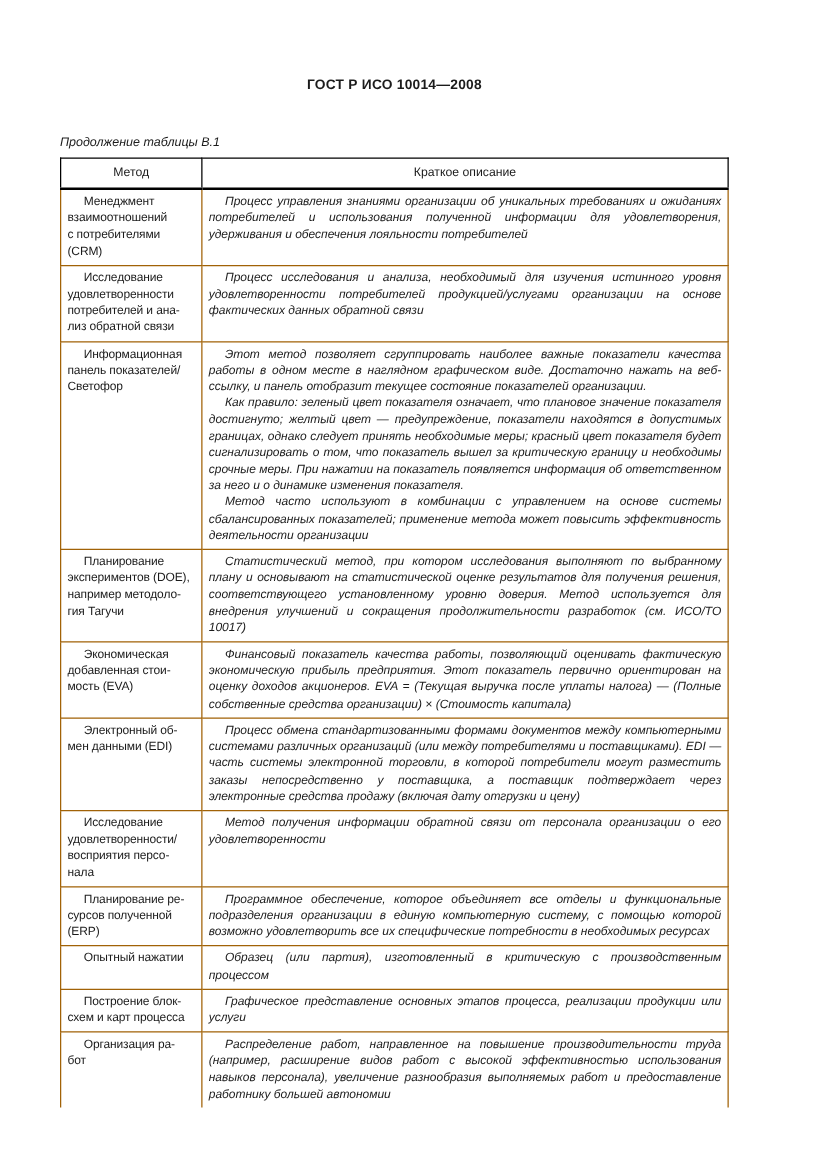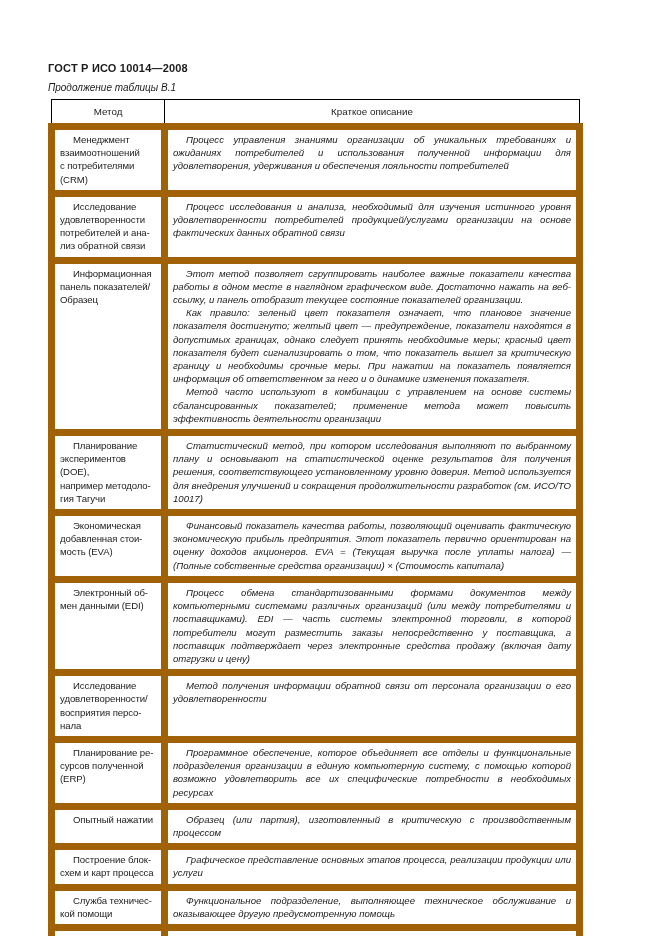--- a/index.html
+++ b/index.html
@@ -9,27 +9,27 @@
     background: #ffffff;
     color: #1b1b1b;
     font-family: "Liberation Sans", sans-serif;
     overflow: hidden;
   }
   .page { position: relative; width: 661px; height: 936px; }
   .content { padding: 0 78px 0 48px; }
 
   .doc-code {
     margin-top: 62px;
-    text-align: left;
+    text-align: center;
     font-weight: bold;
     font-size: 11px;
     letter-spacing: 0.2px;
   }
   .table-caption {
-    margin-top: 8px;
+    margin-top: 35px;
     font-style: italic;
     font-size: 10px;
   }
 
   table.methods {
     margin-top: 6px;
     width: 100%;
     border-collapse: collapse;
     table-layout: fixed;
     border-left: 1.5px solid #000;
@@ -39,21 +39,21 @@
   }
   table.methods th {
     border: 1px solid #000;
     border-bottom: 2px solid #000;
     font-weight: normal;
     font-size: 9.8px;
     padding: 6px 4px;
     text-align: center;
   }
   table.methods td {
-    border: 7px solid #a16207;
+    border: 1px solid #a16207;
     vertical-align: top;
     font-size: 9.6px;
     line-height: 13.2px;
     padding: 3px 5px 4px 5px;
   }
   th.col-method, td.method-cell { width: 104px; border-radius: 10px; }
   td.method-cell {
     white-space: pre-line;
     text-indent: 13px;
     text-align: left;
@@ -101,21 +101,21 @@
 удовлетворенности
 потребителей и ана-
 лиз обратной связи</td>
             <td class="desc-cell">
               <p>Процесс исследования и анализа, необходимый для изучения истинного уровня удовлетворенности потребителей продукцией/услугами организации на основе фактических данных обратной связи</p>
             </td>
           </tr>
           <tr>
             <td class="method-cell">Информационная
 панель показателей/
-Образец</td>
+Светофор</td>
             <td class="desc-cell">
               <p>Этот метод позволяет сгруппировать наиболее важные показатели качества работы в одном месте в наглядном графическом виде. Достаточно нажать на веб-ссылку, и панель отобразит текущее состояние показателей организации.</p>
               <p>Как правило: зеленый цвет показателя означает, что плановое значение показателя достигнуто; желтый цвет — предупреждение, показатели находятся в допустимых границах, однако следует принять необходимые меры; красный цвет показателя будет сигнализировать о том, что показатель вышел за критическую границу и необходимы срочные меры. При нажатии на показатель появляется информация об ответственном за него и о динамике изменения показателя.</p>
               <p>Метод часто используют в комбинации с управлением на основе системы сбалансированных показателей; применение метода может повысить эффективность деятельности организации</p>
             </td>
           </tr>
           <tr>
             <td class="method-cell">Планирование
 экспериментов (DOE),
 например методоло-
@@ -162,27 +162,20 @@
               <p>Образец (или партия), изготовленный в критическую с производственным процессом</p>
             </td>
           </tr>
           <tr>
             <td class="method-cell">Построение блок-
 схем и карт процесса</td>
             <td class="desc-cell">
               <p>Графическое представление основных этапов процесса, реализации продукции или услуги</p>
             </td>
           </tr>
-          <tr>
-            <td class="method-cell">Служба техничес-
-кой помощи</td>
-            <td class="desc-cell">
-              <p>Функциональное подразделение, выполняющее техническое обслуживание и оказывающее другую предусмотренную помощь</p>
-            </td>
-          </tr>
           <tr class="last-row">
             <td class="method-cell">Организация ра-
 бот</td>
             <td class="desc-cell">
               <p>Распределение работ, направленное на повышение производительности труда (например, расширение видов работ с высокой эффективностью использования навыков персонала), увеличение разнообразия выполняемых работ и предоставление работнику большей автономии</p>
             </td>
           </tr>
         </tbody>
     </table>
 

